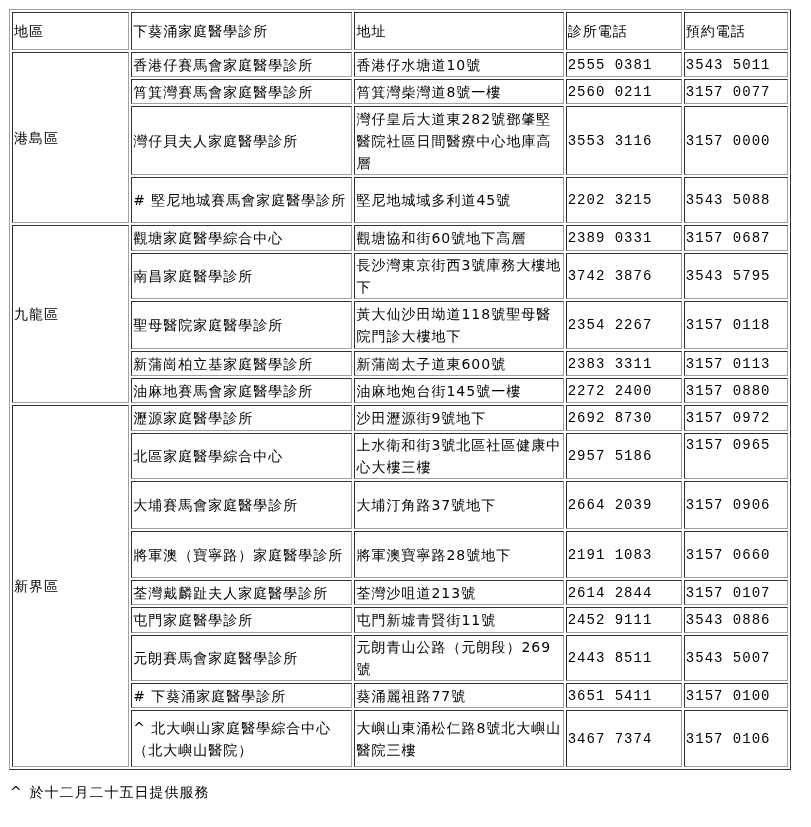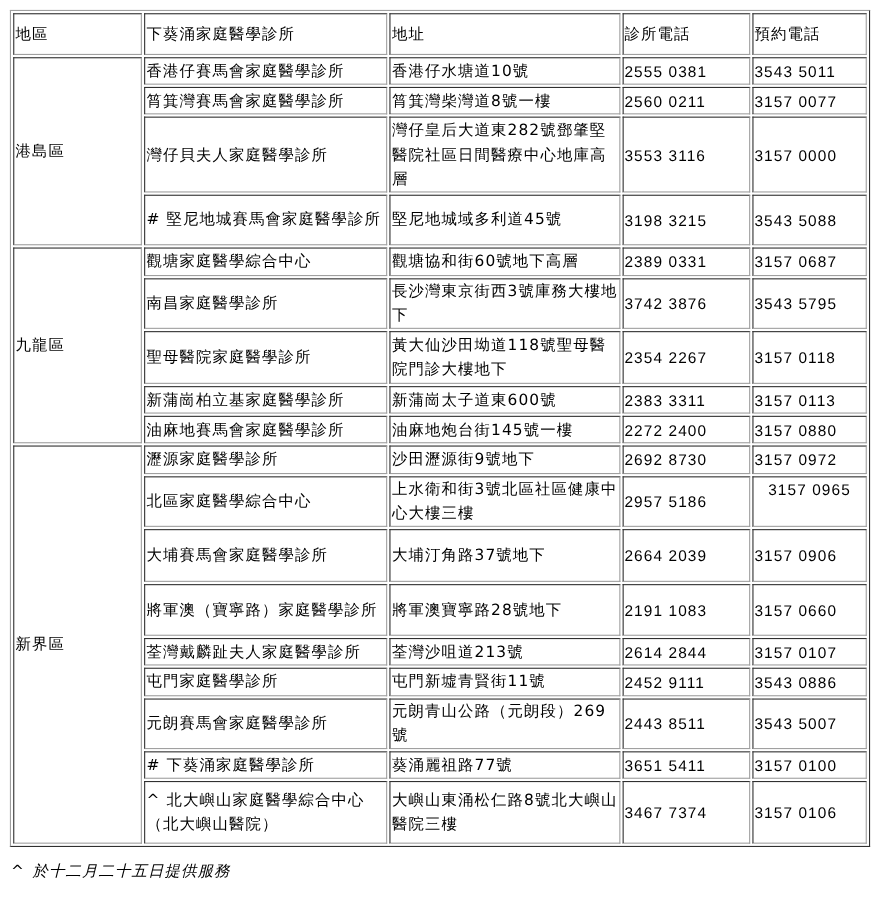--- a/index.html
+++ b/index.html
@@ -24,27 +24,27 @@
     border-left: 1px solid #303030;
     border-right: 1px solid #a0a0a0;
     border-bottom: 1px solid #a0a0a0;
     padding: 0 1px;
     vertical-align: middle;
     line-height: 22px;
     font-size: 14px;
     letter-spacing: 1px;
     word-break: break-all;
   }
-  .num { font-family: Liberation Sans, sans-serif; font-size: 13px; letter-spacing: 1px; }
-  .top { vertical-align: top !important; text-align: center; }
+  .num { font-family: Liberation Mono, monospace; font-size: 13px; letter-spacing: 1px; }
+  .top { vertical-align: top !important; }
   .footnotes {
     position: absolute; left: 10px; top: 781px;
     font-size: 14px; line-height: 22px; letter-spacing: 1px;
   }
-  .footnotes .fn { white-space: nowrap; font-style: italic; }
+  .footnotes .fn { white-space: nowrap; }
   .footnotes .mark { display: inline-block; width: 14px; }
 </style>
 </head>
 <body>
 
 <table class="clinics">
   <colgroup>
     <col style="width:117px">
     <col style="width:221px">
     <col style="width:209px">
@@ -75,21 +75,21 @@
     </tr>
     <tr style="height:69px">
       <td>灣仔貝夫人家庭醫學診所</td>
       <td>灣仔皇后大道東282號鄧肇堅醫院社區日間醫療中心地庫高層</td>
       <td class="num">3553 3116</td>
       <td class="num">3157 0000</td>
     </tr>
     <tr style="height:46px">
       <td># 堅尼地城賽馬會家庭醫學診所</td>
       <td>堅尼地城域多利道45號</td>
-      <td class="num">3198 3215</td>
+      <td class="num">2202 3215</td>
       <td class="num">3543 5088</td>
     </tr>
 
     <tr style="height:26px">
       <td rowspan="5">九龍區</td>
       <td>觀塘家庭醫學綜合中心</td>
       <td>觀塘協和街60號地下高層</td>
       <td class="num">2389 0331</td>
       <td class="num">3157 0687</td>
     </tr>

